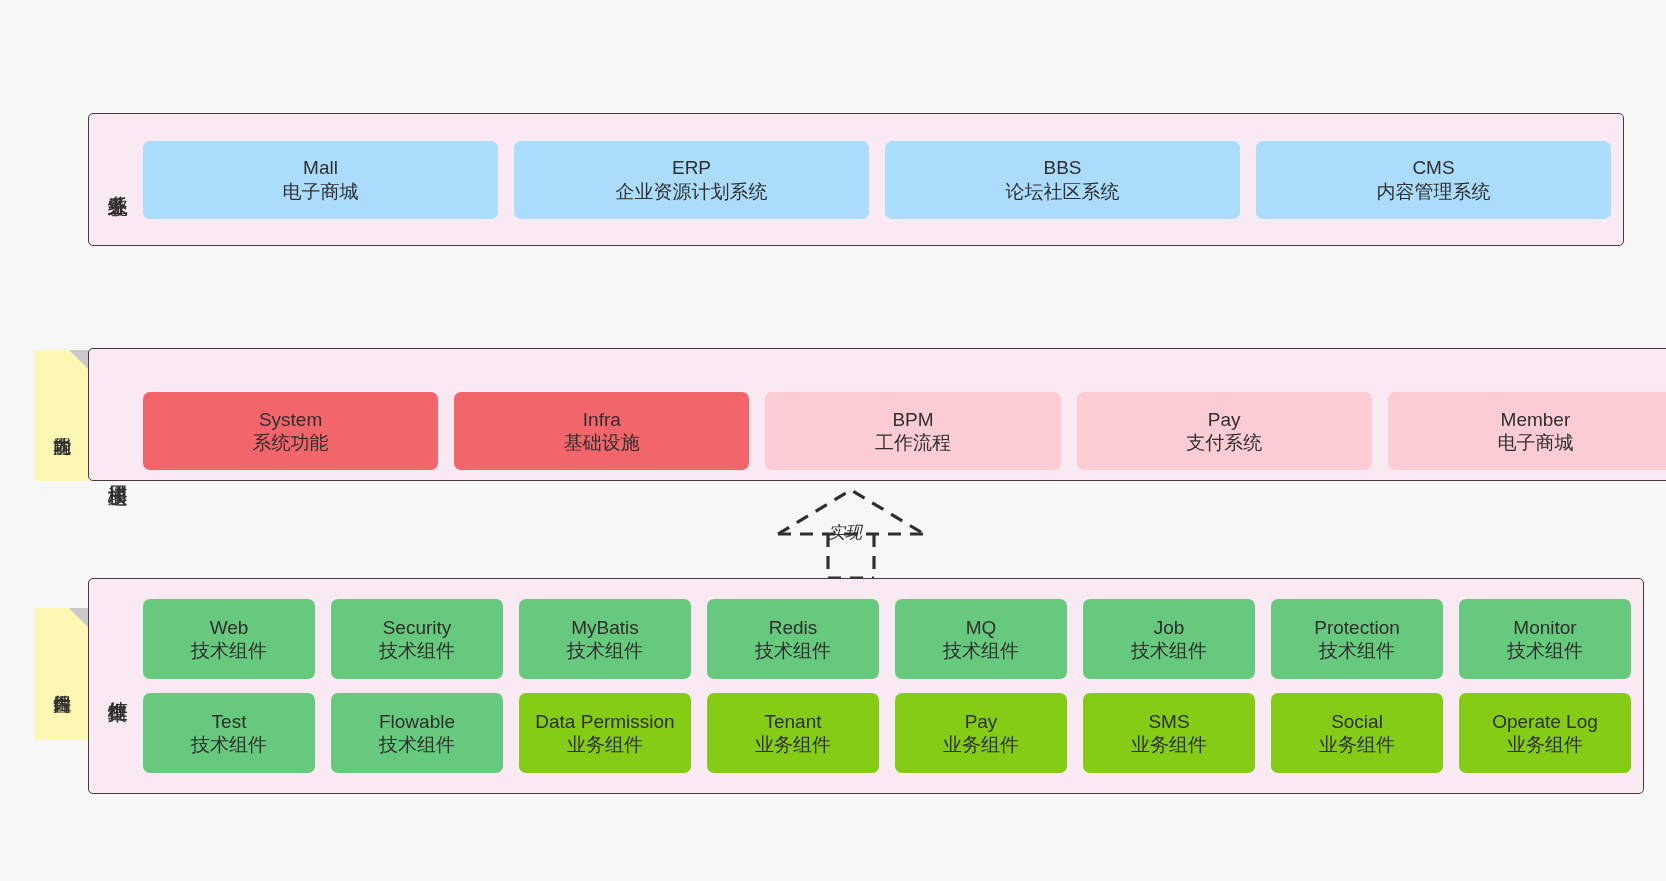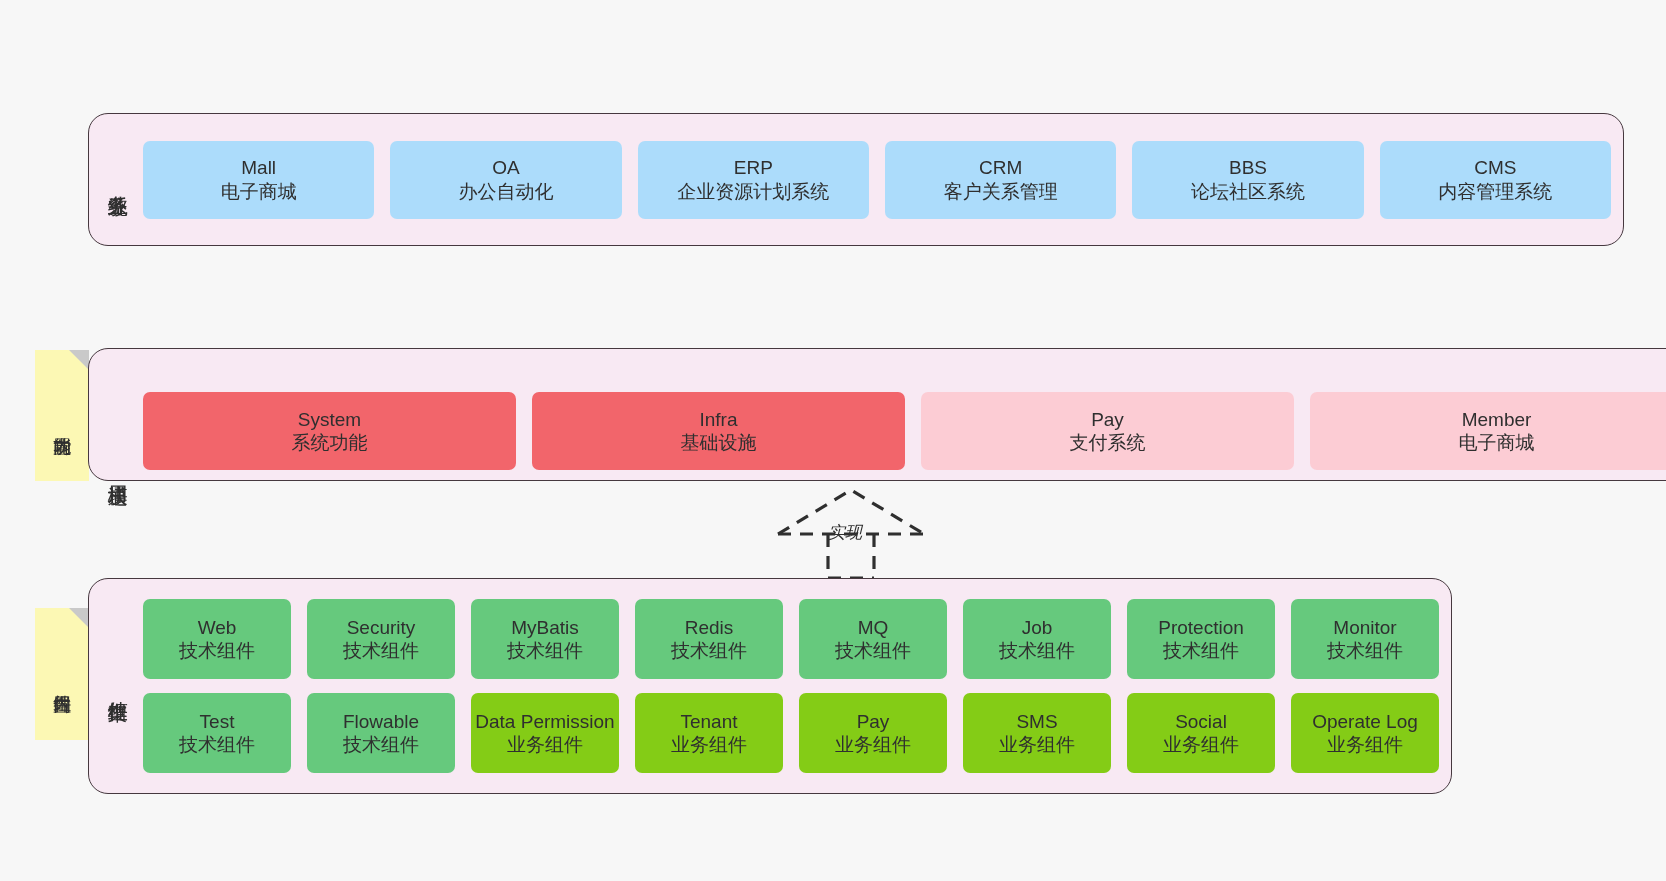--- a/index.html
+++ b/index.html
@@ -13,21 +13,21 @@
     overflow:hidden;
   }
 
   .canvas { position:absolute; inset:0; }
 
   
   .layer {
     position:absolute;
     background:#f8e9f3;
     border:1.6px solid #46383f;
-    border-radius:20px;
+    border-radius:5px;
     display:flex;
     align-items:stretch;
     padding:10px 12px;
     z-index:3;
   }
   .layer-title {
     width:34px;
     flex:0 0 34px;
     display:flex;
     align-items:center;
@@ -71,21 +71,21 @@
 
   .c-blue       { background:#acdcfb; }
   .c-red        { background:#f2656b; }
   .c-pink       { background:#fcccd4; }
   .c-green      { background:#66c97d; }
   .c-greenlight { background:#84cc16; }
 
   
   #layer-business { left:88px;  top:113px; width:1536px; height:133px; }
   #layer-common   { left:88px;  top:348px; width:1608px; height:133px;align-items:flex-end; }
-  #layer-frame    { left:88px;  top:578px; width:1364px; height:216px; }
+  #layer-frame    { left:88px;  top:578px; width:1556px; height:216px; }
 
   #layer-business .row, #layer-common .row { height:78px; }
   #layer-frame .row { height:80px; }
 
   
   .note {
     position:absolute;
     width:54px;
     background:#fcf8b4;
     z-index:2;
@@ -153,30 +153,22 @@
 
   <div class="layer" id="layer-business">
     <div class="layer-title">业务系统</div>
     <div class="layer-body">
       <div class="row">
         <div class="box c-blue">
           <span class="t1">Mall</span>
           <span class="t2">电子商城</span>
         </div>
         <div class="box c-blue">
-          <span class="t1">OA</span>
-          <span class="t2">办公自动化</span>
-        </div>
-        <div class="box c-blue">
           <span class="t1">ERP</span>
           <span class="t2">企业资源计划系统</span>
-        </div>
-        <div class="box c-blue">
-          <span class="t1">CRM</span>
-          <span class="t2">客户关系管理</span>
         </div>
         <div class="box c-blue">
           <span class="t1">BBS</span>
           <span class="t2">论坛社区系统</span>
         </div>
         <div class="box c-blue">
           <span class="t1">CMS</span>
           <span class="t2">内容管理系统</span>
         </div>
       </div>
@@ -189,20 +181,24 @@
       <div class="row">
         <div class="box c-red">
           <span class="t1">System</span>
           <span class="t2">系统功能</span>
         </div>
         <div class="box c-red">
           <span class="t1">Infra</span>
           <span class="t2">基础设施</span>
         </div>
         <div class="box c-pink">
+          <span class="t1">BPM</span>
+          <span class="t2">工作流程</span>
+        </div>
+        <div class="box c-pink">
           <span class="t1">Pay</span>
           <span class="t2">支付系统</span>
         </div>
         <div class="box c-pink">
           <span class="t1">Member</span>
           <span class="t2">电子商城</span>
         </div>
       </div>
     </div>
   </div>

